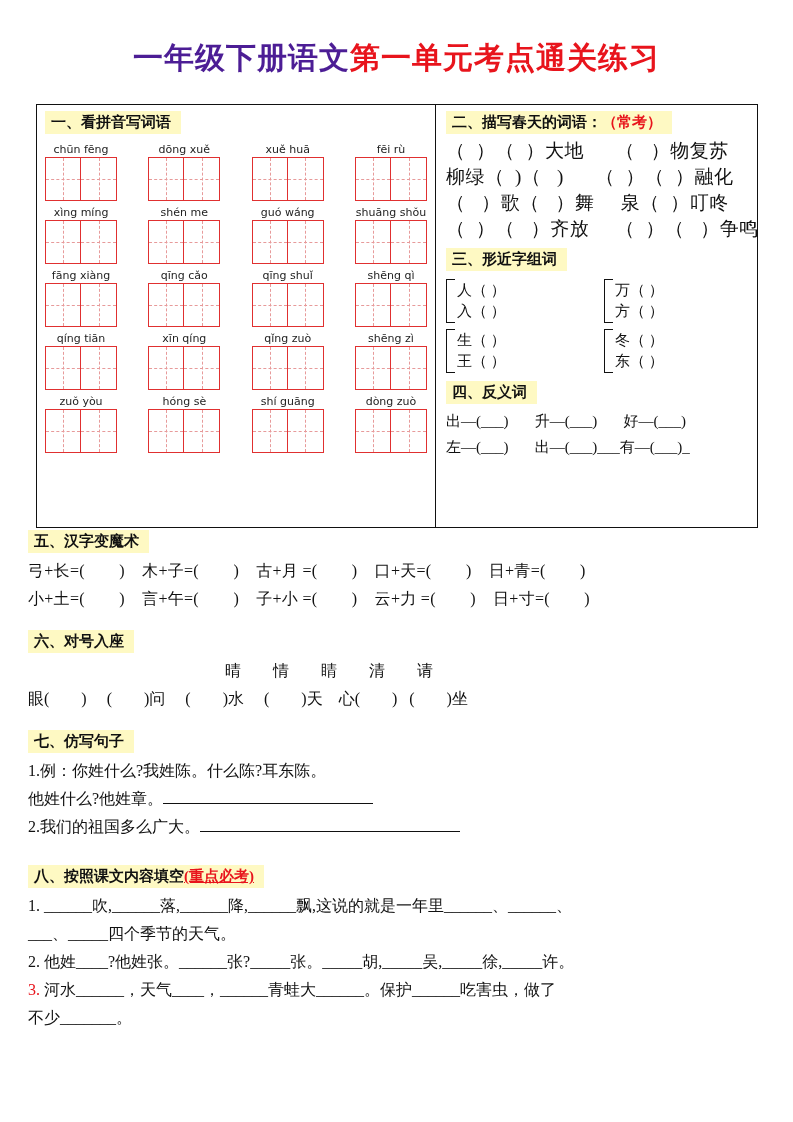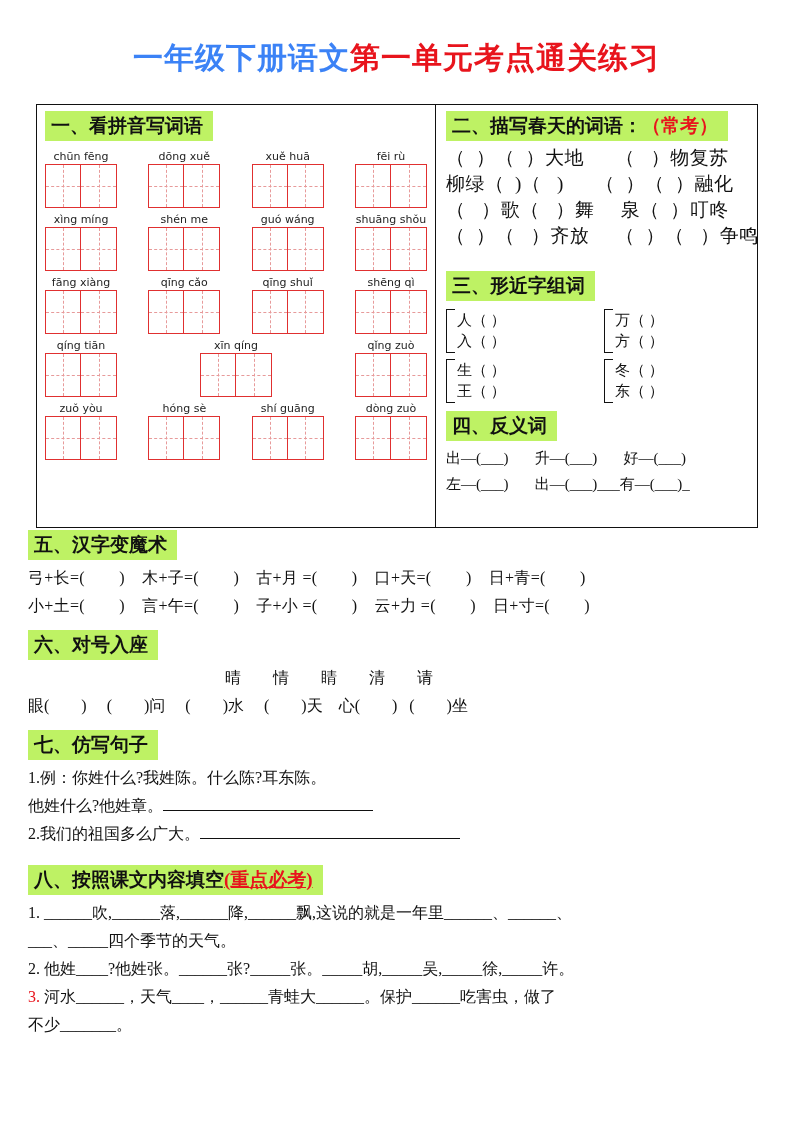--- a/index.html
+++ b/index.html
@@ -17,29 +17,29 @@
   }
   
   .title{
     text-align:center;
     font-size:30px;
     font-weight:bold;
     letter-spacing:1px;
     margin-top:38px;
     font-family:"Liberation Serif","DejaVu Serif",serif;
   }
-  .title .black{color:#3b82f6;font-family:Liberation Mono, monospace;}
+  .title .black{color:#4c1d95;font-family:Liberation Mono, monospace;}
   .title .red{color:#e8141c;}
 
   
   .head{
     display:inline-block;
-    background:#bef264;
+    background:#fef9c3;
     font-weight:bold;
-    font-size:19px;
+    font-size:15px;
     padding:2px 10px 2px 6px;
     margin:0 0 4px 0;
   }
   .head .em{color:#e8141c;}
 
   
   .topwrap{
     position:absolute;
     left:36px;top:104px;
     width:722px;
@@ -293,20 +293,29 @@
         </div>
         <div class="pygroup">
           <div class="pytext">
               <span>qǐng zuò</span>
             </div>
           <div class="boxes">
               <div class="tian"></div>
               <div class="tian"></div>
             </div>
         </div>
+        <div class="pygroup">
+          <div class="pytext">
+              <span>shēng zì</span>
+            </div>
+          <div class="boxes">
+              <div class="tian"></div>
+              <div class="tian"></div>
+            </div>
+        </div>
       </div>
 
       <div class="pyrow">
         <div class="pygroup">
           <div class="pytext">
               <span>zuǒ yòu</span>
             </div>
           <div class="boxes">
               <div class="tian"></div>
               <div class="tian"></div>
@@ -343,21 +352,21 @@
     </div>
 
     <div class="colR">
       <div class="head"><span>二、描写春天的词语：</span><span class="em">（常考）</span></div>
 
       <div class="rline">（  ）（  ）大地      （   ）物复苏</div>
       <div class="rline">柳绿（  )（   )      （  ）（  ）融化</div>
       <div class="rline">（   ）歌（   ）舞     泉（  ）叮咚</div>
       <div class="rline">（  ）（   ）齐放     （  ）（   ）争鸣</div>
 
-      <div class="head" style="margin-top:22px">三、形近字组词</div>
+      <div class="head" style="margin-top:6px">三、形近字组词</div>
 
       <div class="xjz">
         <div class="xjzcol">
           <div class="brace">
             <div class="bracket"></div>
             <div class="bwords">
               <div>人（            ）</div>
               <div>入（            ）</div>
             </div>
           </div>

